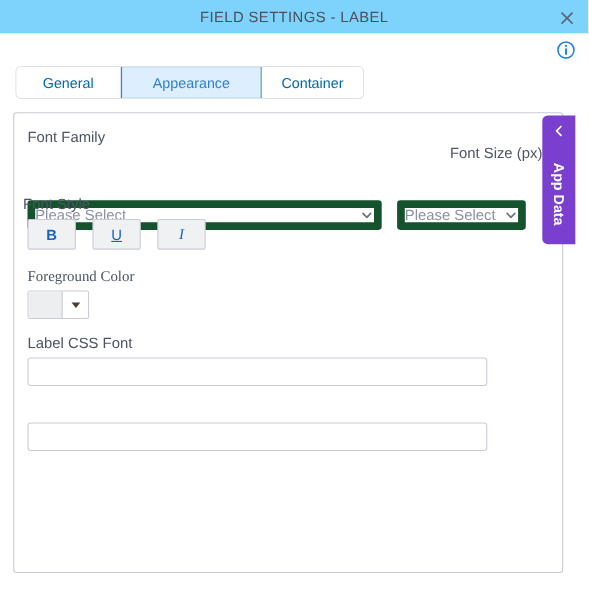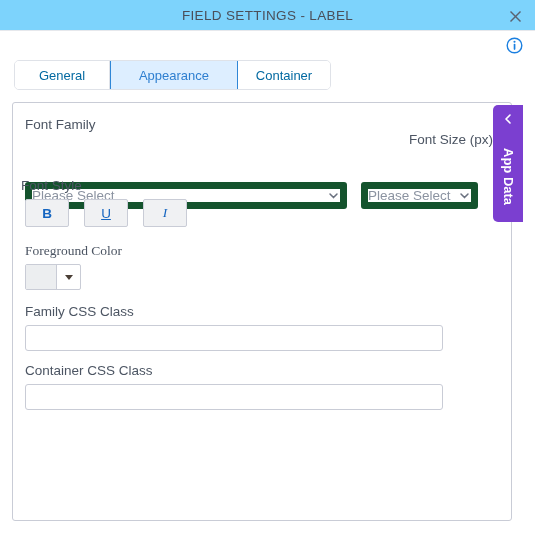--- a/index.html
+++ b/index.html
@@ -287,24 +287,23 @@
   <div class="style-btn i" style="left:130px; top:96px;">I</div>
 
   <div class="field-label" style="left:12px; top:140px;font-family:Liberation Serif, serif;">Foreground Color</div>
   <div class="color-picker" style="left:12px; top:161px;">
     <div class="color-swatch"></div>
     <div class="color-caret">
       <span class="caret-tri"></span>
     </div>
   </div>
 
-  <div class="field-label" style="left:12px; top:201px;">Family CSS Class</div>
+  <div class="field-label" style="left:12px; top:201px;">Label CSS Font</div>
   <input class="text-input" style="left: 12px; top: 222px; width: 418px;" type="text" placeholder="">
 
-  <div class="field-label" style="left:12px; top:260px;">Container CSS Class</div>
   <input class="text-input" style="left: 12px; top: 281px; width: 418px;" type="text" placeholder="">
 </div>
 
 <div class="app-data">
   <span class="app-data-chev">
     <svg width="12" height="12" viewBox="0 0 12 12">
       <polyline points="8,2 4,6 8,10" fill="none" stroke="currentColor" stroke-width="1.6" stroke-linecap="round" stroke-linejoin="round"></polyline>
     </svg>
   </span>
   <span class="app-data-label">App Data</span>

